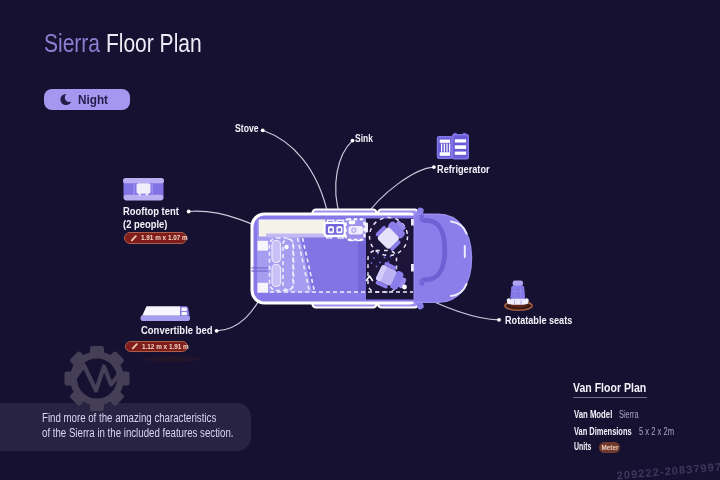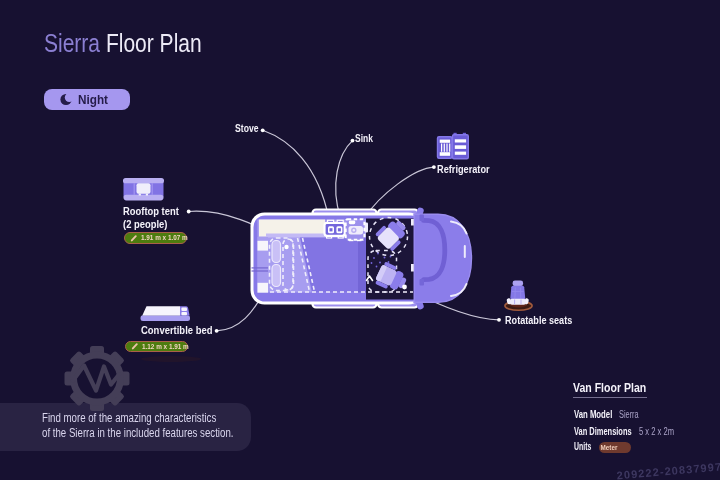--- a/index.html
+++ b/index.html
@@ -2,21 +2,21 @@
 <html><head>
 <meta charset="utf-8">
 <style>
   html,body{margin:0;padding:0;}
   body{width:720px;height:480px;background:#171131;overflow:hidden;position:relative;
        font-family:"Liberation Sans",sans-serif;}
   .abs{position:absolute;}
   .t{position:absolute;white-space:nowrap;transform-origin:0 0;line-height:1;}
   .lbl{font-weight:bold;font-size:10.8px;color:#f4f2fa;}
   .badge{position:absolute;height:11.7px;width:63.3px;box-sizing:border-box;border-radius:6.5px;
-         background:#4d7c0f;border:1.4px solid #aa6048;color:#f3d6c2;font-weight:bold;font-size:7.5px;
+         background:#7f1d1d;border:1.4px solid #aa6048;color:#f3d6c2;font-weight:bold;font-size:7.5px;
          display:flex;align-items:center;padding:0 0 0 4.6px;}
   .badge svg{margin-right:3px;flex:none;}
   .badge span{display:inline-block;transform:scaleX(0.85);transform-origin:0 50%;white-space:nowrap;}
 </style>
 </head>
 <body>
 
 <div class="t" id="t_title" style="left:44px;top:30.3px;font-size:26.5px;color:#eceaf6;transform:scaleX(0.793);">
   <span style="color:#8b7fd2;">Sierra</span> Floor Plan
 </div>
@@ -34,22 +34,22 @@
   Find more of the amazing characteristics<br>of the Sierra in the included features section.
 </div>
 
 <div class="t" id="t_vfp" style="left:573.4px;top:380.5px;font-size:13px;font-weight:bold;color:#f4f2fa;transform:scaleX(0.811);">Van Floor Plan</div>
 <div class="abs" style="left:573.4px;top:396.8px;width:73.5px;height:1.2px;background:rgba(195,190,220,.55);"></div>
 <div class="t" id="t_vm" style="left:574px;top:409.9px;font-size:10px;font-weight:bold;color:#f4f2fa;transform:scaleX(0.774);">Van Model</div>
 <div class="t" id="t_vmv" style="left:619.4px;top:409.9px;font-size:10px;color:#aaa3c7;transform:scaleX(0.738);">Sierra</div>
 <div class="t" id="t_vd" style="left:574px;top:426.8px;font-size:10px;font-weight:bold;color:#f4f2fa;transform:scaleX(0.746);">Van Dimensions</div>
 <div class="t" id="t_vdv" style="left:638.7px;top:426.8px;font-size:10px;color:#aaa3c7;transform:scaleX(0.761);">5 x 2 x 2m</div>
 <div class="t" id="t_units" style="left:574px;top:442.3px;font-size:10px;font-weight:bold;color:#f4f2fa;transform:scaleX(0.692);">Units</div>
-<div class="abs" style="left:598.8px;top:441.5px;width:32px;height:11.2px;border-radius:6.5px;background:#6f3a2e;
-     display:flex;align-items:center;justify-content:flex-start;">
+<div class="abs" style="left:598.8px;top:441.5px;width:21px;height:11.2px;border-radius:6.5px;background:#6f3a2e;
+     display:flex;align-items:center;justify-content:flex-end;">
   <div id="t_meter" style="font-size:7.5px;font-weight:bold;color:#f2d0bd;transform:scaleX(0.844);white-space:nowrap;">Meter</div>
 </div>
 
 <div class="t lbl" id="t_stove" style="left:235.2px;top:123px;transform:scaleX(0.799);">Stove</div>
 <div class="t lbl" id="t_sink" style="left:355.4px;top:132.7px;transform:scaleX(0.785);">Sink</div>
 <div class="t lbl" id="t_fridge" style="left:437px;top:164.2px;transform:scaleX(0.851);">Refrigerator</div>
 <div class="t lbl" id="t_roof" style="left:123px;top:205.4px;line-height:12.5px;transform:scaleX(0.870);">Rooftop tent<br>(2 people)</div>
 <div class="t lbl" id="t_bed" style="left:141px;top:325.3px;transform:scaleX(0.876);">Convertible bed</div>
 <div class="t lbl" id="t_seats" style="left:505px;top:314.5px;transform:scaleX(0.843);">Rotatable seats</div>
 

